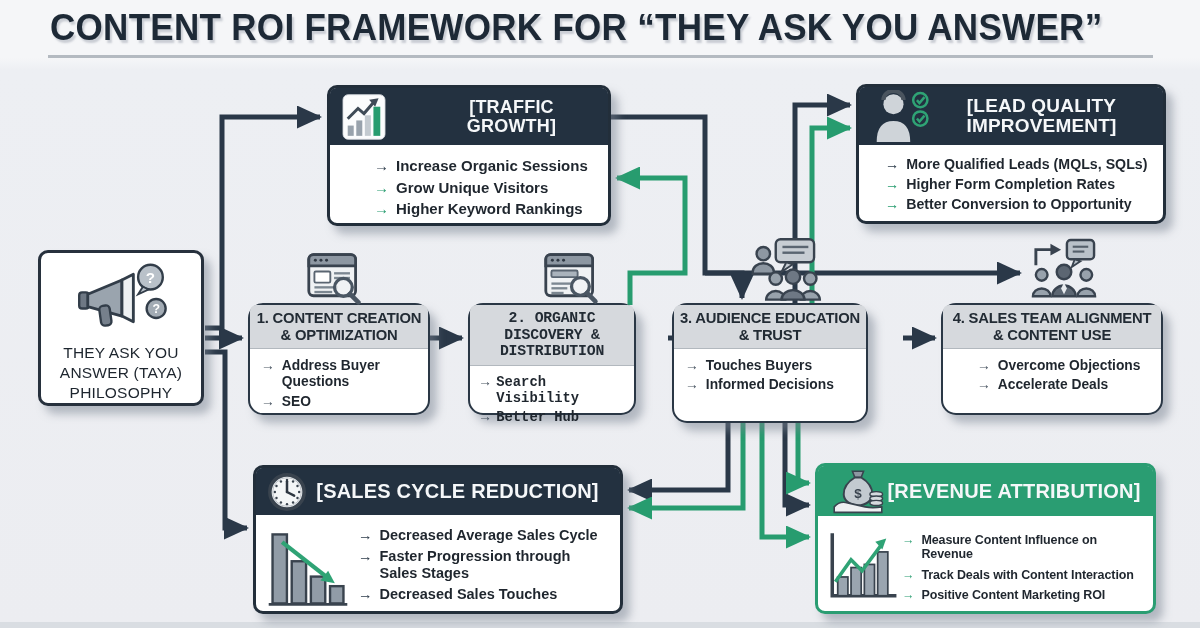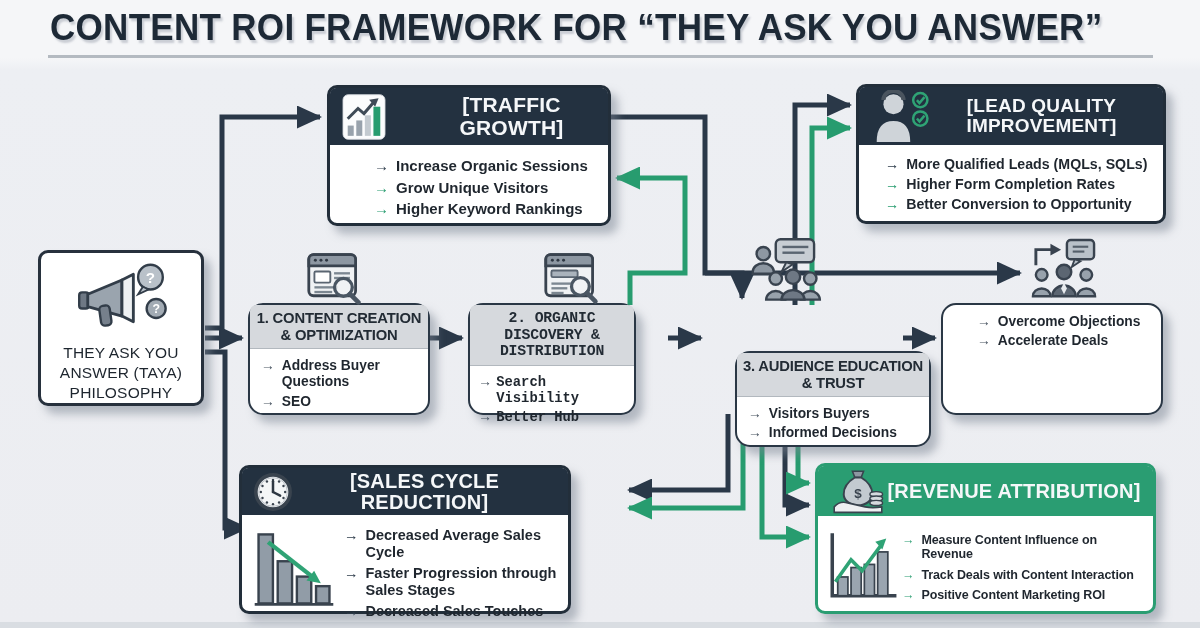--- a/index.html
+++ b/index.html
@@ -22,31 +22,31 @@
   .m-dark{border:3px solid #222e3a;}
   .m-green{border:3px solid #2a9d72;}
   .mhead{display:flex;align-items:center;color:#f5f7f9;border-radius:6px 6px 0 0;}
   .m-dark .mhead{background:#233140;}
   .m-green .mhead{background:#2a9d72;}
   .mtitle{flex:1;text-align:center;font-weight:bold;letter-spacing:.2px;line-height:1.05;}
   .micon{flex:none;margin-left:11px;}
   
   .traffic{left:327px;top:85px;width:284px;height:141px;}
   .traffic .mhead{height:57px;}
-  .traffic .mtitle{font-size:21px;padding-right:14px;margin-left:42px;}
+  .traffic .mtitle{font-size:18px;padding-right:14px;margin-left:42px;}
   .traffic .mbody{padding:8px 6px 0 44px;}
   .traffic .li{font-size:15px;margin:4px 0;}
   
   .lead{left:856px;top:84px;width:310px;height:140px;}
   .lead .mhead{height:58px;}
   .lead .mtitle{font-size:19px;padding-right:12px;}
   .lead .mbody{padding:7px 4px 0 26px;}
   .lead .li{font-size:14.2px;margin:3.5px 0;}
   
-  .cycle{left:239px;top:465px;width:332px;height:149px;}
+  .cycle{left:253px;top:465px;width:370px;height:149px;}
   .cycle .mhead{height:47px;}
   .cycle .mtitle{font-size:20px;padding-right:12px;}
   .cycle .mbody{display:flex;padding:6px 4px 0 10px;}
   .cycle .iconcol{flex:none;width:92px;}
   .cycle .list{flex:1;padding-top:2px;}
   .cycle .li{font-size:14.5px;margin:4px 0;}
   
   .rev{left:815px;top:463px;width:341px;height:151px;}
   .rev .mhead{height:50px;}
   .rev .mtitle{font-size:20px;padding-right:12px;}
@@ -55,21 +55,21 @@
   .rev .list{flex:1;padding-top:5px;}
   .rev .li{font-size:12.5px;margin:5.5px 0;letter-spacing:-.1px;}
   
   .stage{border:2.5px solid #2a3745;border-radius:15px;}
   .shead{background:#d6d9dd;border-bottom:1.5px solid #b2b8be;padding:5px 3px;text-align:center;
     font-weight:bold;font-size:14.8px;color:#222b34;line-height:1.12;border-radius:6px 6px 0 0;letter-spacing:-.2px;}
   .sbody{padding:6px 4px 2px 11px;}
   .sbody .li{font-size:13.8px;margin:3px 0;}
   .stage1{left:248px;top:303px;width:182px;height:112px;}
   .stage2{left:468px;top:303px;width:168px;height:112px;font-family:Liberation Mono, monospace;}
-  .stage3{left:735px;top:303px;width:196px;height:96px;margin-top:48px;}
+  .stage3{left:672px;top:303px;width:196px;height:120px;}
   .stage4{left:941px;top:303px;width:222px;height:112px;}
   
   .li{display:flex;gap:7px;font-weight:bold;color:#1f262e;line-height:1.18;}
   .ar{flex:none;}
   .ar.dark{color:#2d3b4a;}
   .ar.green{color:#279c6f;}
   .ar.mid{color:#46525f;}
   
   .float-icon{position:absolute;z-index:3;}
   .fi1{left:306px;top:251px;}
@@ -217,30 +217,31 @@
           <span>Better Hub</span>
         </div>
     </div>
   </div>
 
   <div class="box stage stage3 shadowed">
     <div class="shead">3. AUDIENCE EDUCATION &amp; TRUST</div>
     <div class="sbody">
       <div class="li">
           <span class="ar mid">→</span>
-          <span>Visitors Buyers</span>
+          <span>Touches Buyers</span>
         </div>
       <div class="li">
           <span class="ar mid">→</span>
           <span>Informed Decisions</span>
         </div>
     </div>
   </div>
 
   <div class="box stage stage4 shadowed">
+    <div class="shead">4. SALES TEAM ALIGNMENT &amp; CONTENT USE</div>
     <div class="sbody" style="padding-left:34px">
       <div class="li">
           <span class="ar mid">→</span>
           <span>Overcome Objections</span>
         </div>
       <div class="li">
           <span class="ar mid">→</span>
           <span>Accelerate Deals</span>
         </div>
     </div>

